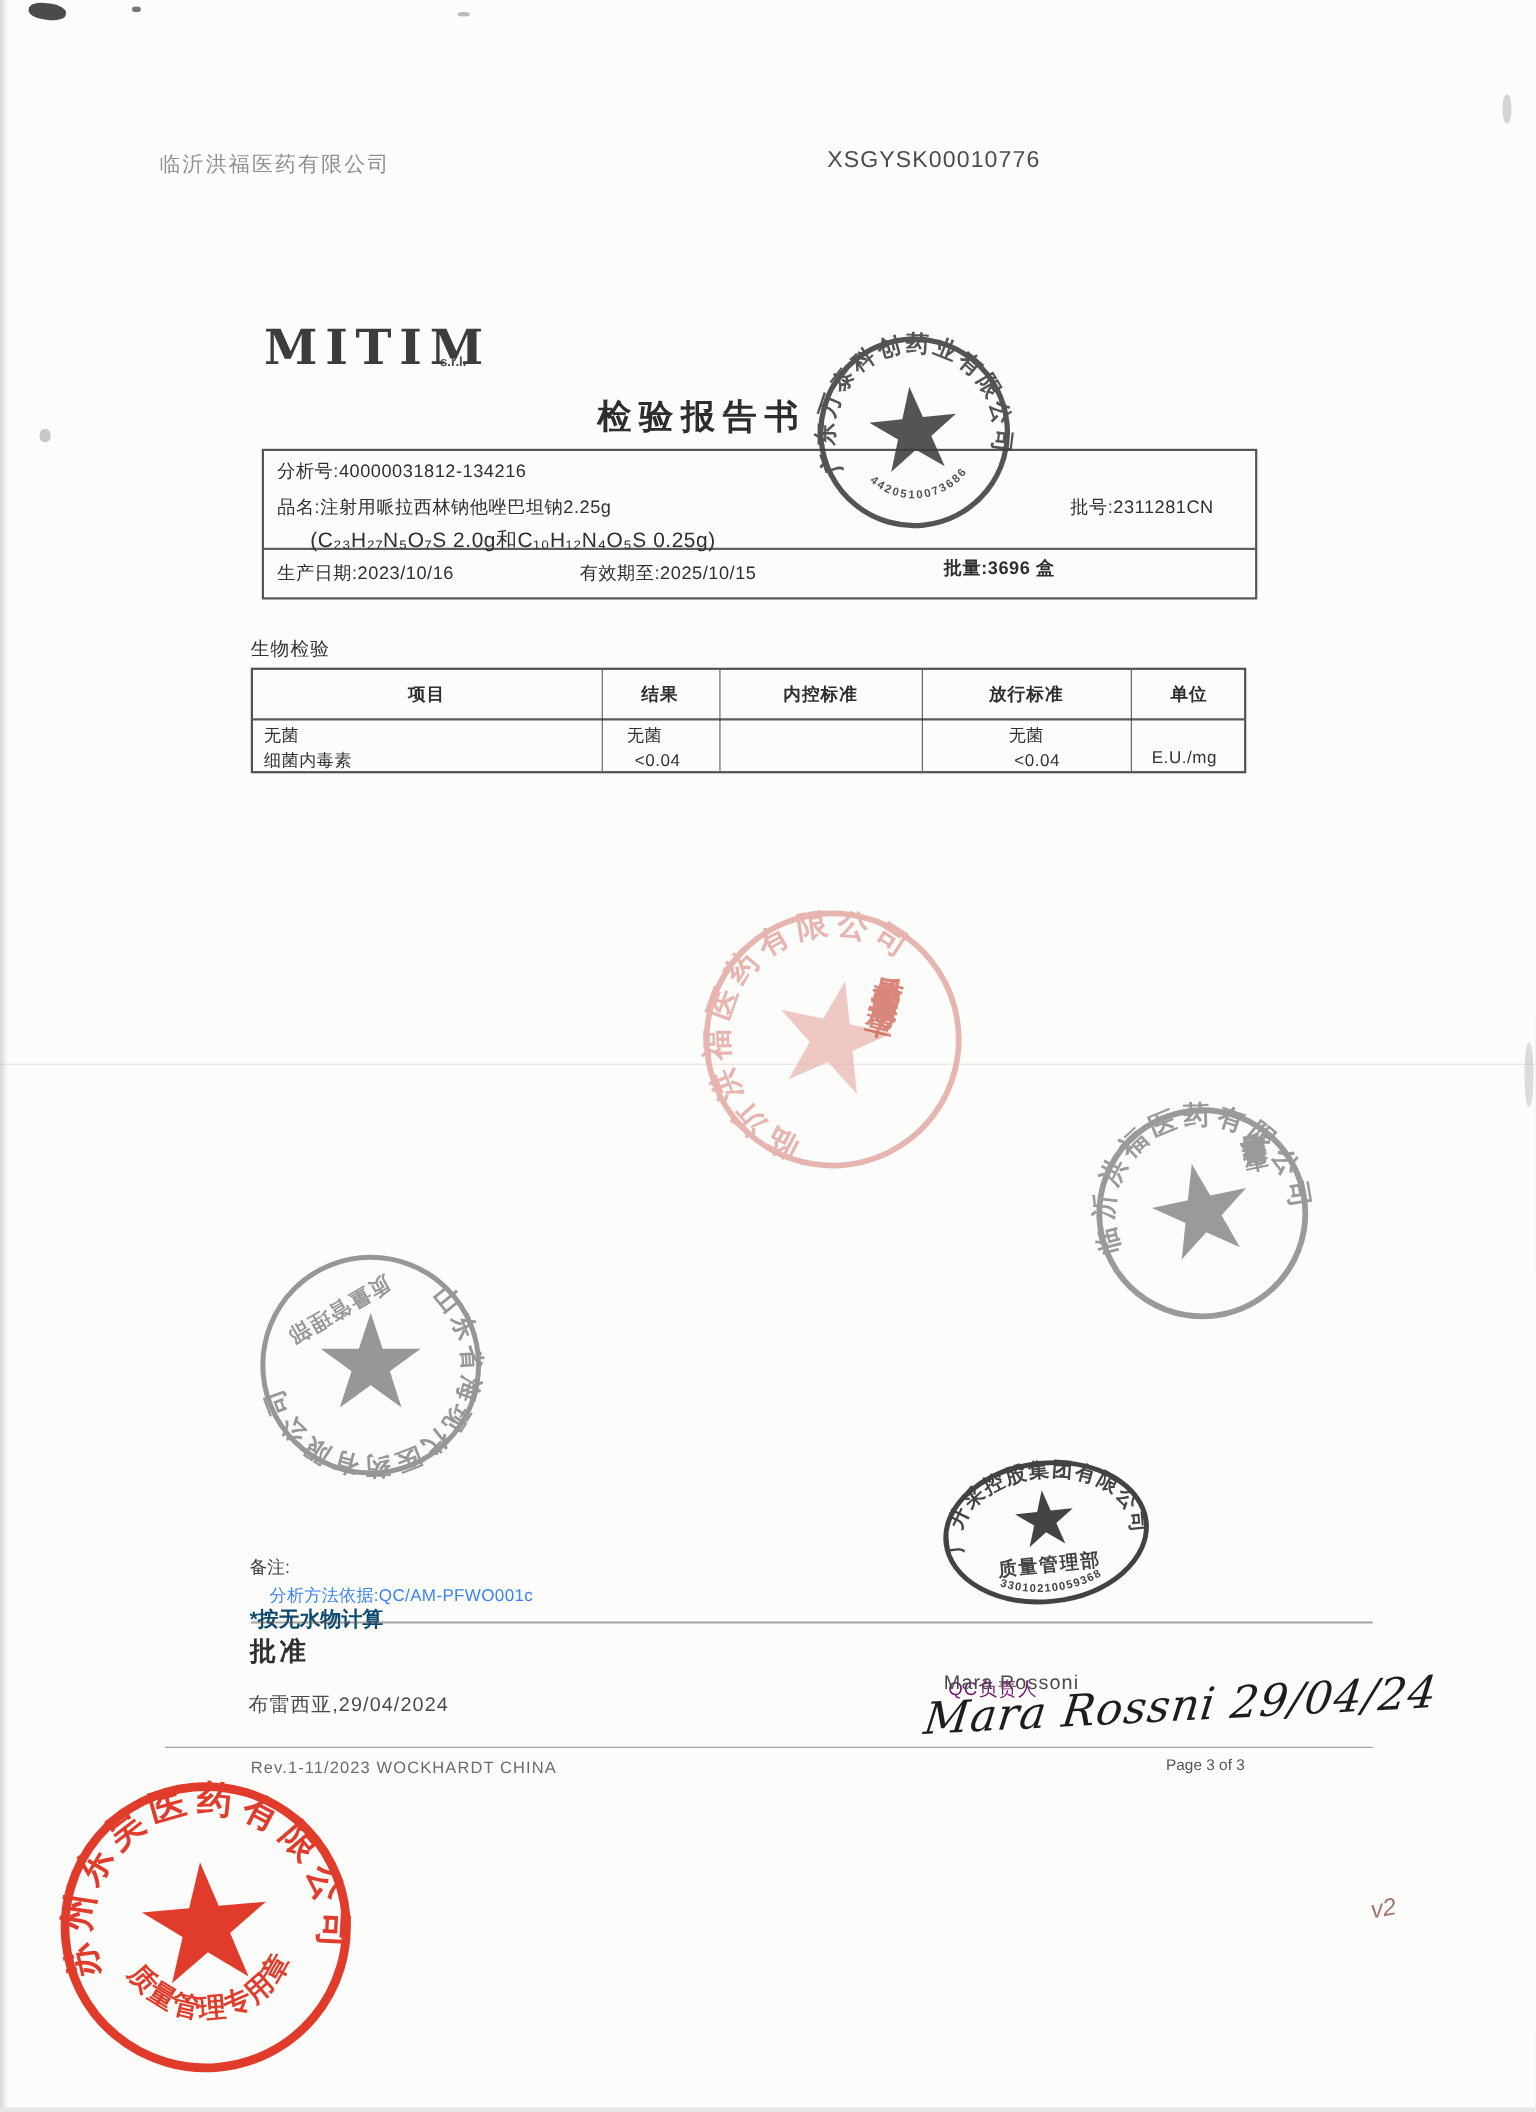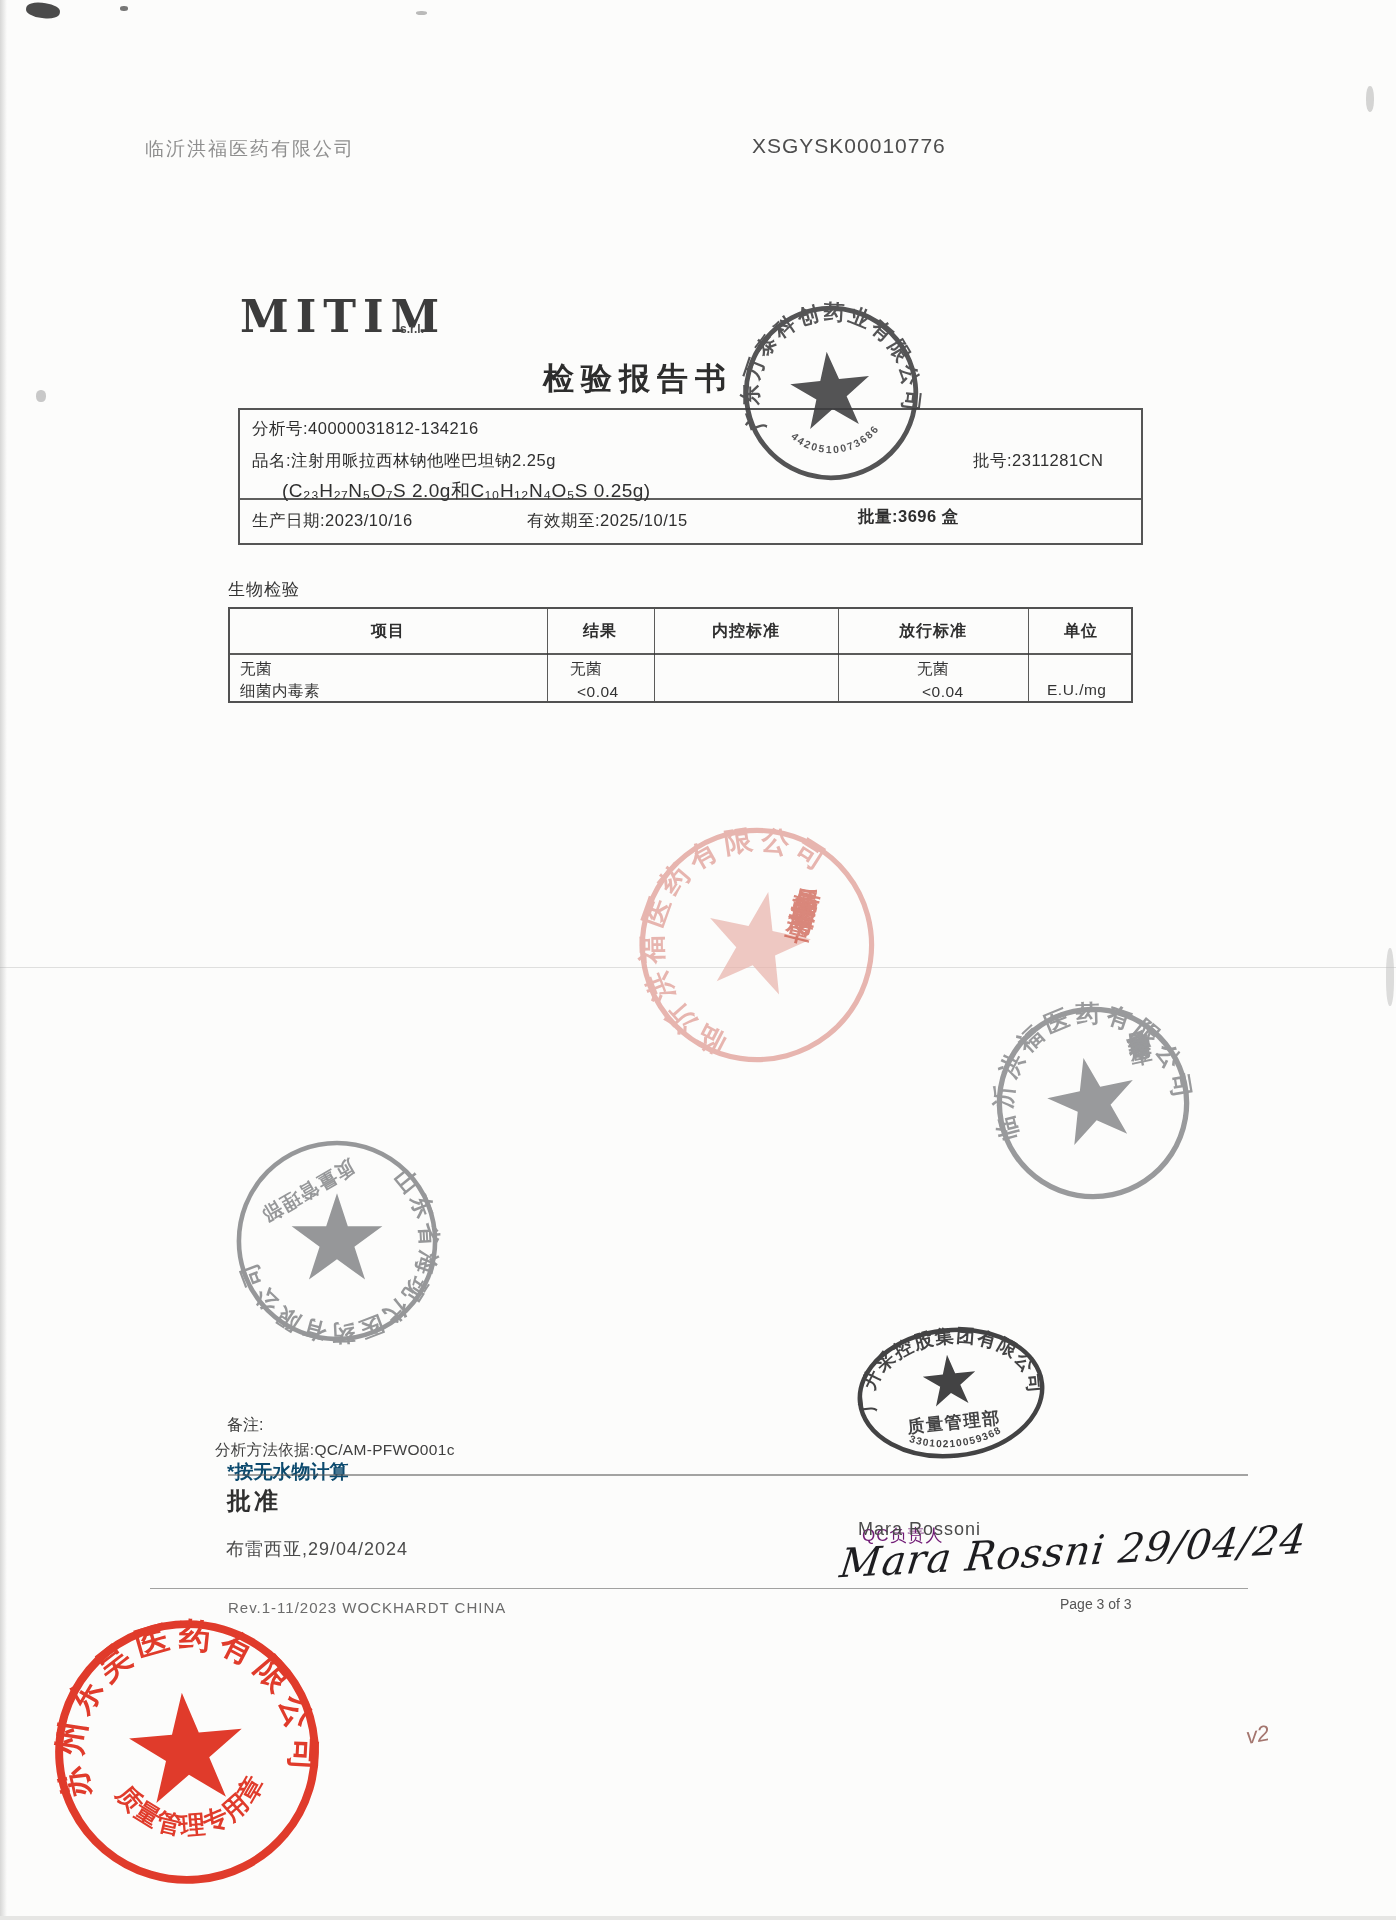--- a/index.html
+++ b/index.html
@@ -27,21 +27,21 @@
   
   .bio-title { left:228px; top:578px; font-size:17px; color:#333; letter-spacing:1px; }
   .tbl2 { left:228px; top:607px; width:905px; height:96px; border:2px solid rgba(50,50,50,.85); }
   .tbl2 .vline { position:absolute; top:0; height:100%; border-left:1.5px solid rgba(50,50,50,.8); }
   .tbl2 .hline { position:absolute; left:0; top:44px; width:100%; border-top:2px solid rgba(50,50,50,.8); }
   .tbl2 .hcell { position:absolute; top:12px; font-size:16px; font-weight:700; color:#2e2e2e;
                  text-align:center; transform:translateX(-50%); letter-spacing:1px; }
   .tbl2 .dcell { position:absolute; font-size:15.5px; color:#333; letter-spacing:.5px; }
   
   .note-label  { left:227px; top:1415px; font-size:16px; color:#3c3c3c; }
-  .note-method { left:215px; top:1440px; font-size:15.5px; color:#404040; letter-spacing:.3px; }
+  .note-method { left:245px; top:1440px; font-size:15.5px; color:#3b82f6; letter-spacing:.3px; }
   .note-anhyd  { left:227px; top:1459px; font-size:19px; font-weight:700; color:#0c4a6e; }
   .rule-mid  { left:228px; top:1474px; width:1020px; border-top:2px solid rgba(90,90,90,.55); }
   .approve   { left:227px; top:1485px; font-size:24px; font-weight:700; letter-spacing:3px; color:#2f2f2f;
                font-family:"DejaVu Serif","Liberation Serif",serif; }
   .place-date{ left:226px; top:1537px; font-size:18px; color:#4a4a4a; letter-spacing:1px; }
   .qc-label  { left:862px; top:1484px; font-size:17px; color:#701a75; letter-spacing:1px;margin-top:40px; }
   .qc-name   { left:858px; top:1519px; font-size:18px; color:#4a4a4a; letter-spacing:1px; }
   .signature { left:840px; top:1528px; font-size:40px; color:#1d1d20;
                font-family:"DejaVu Serif","Liberation Serif",serif; font-style:italic;
                transform:rotate(-3deg) skewX(-10deg); letter-spacing:1px; white-space:nowrap; }

